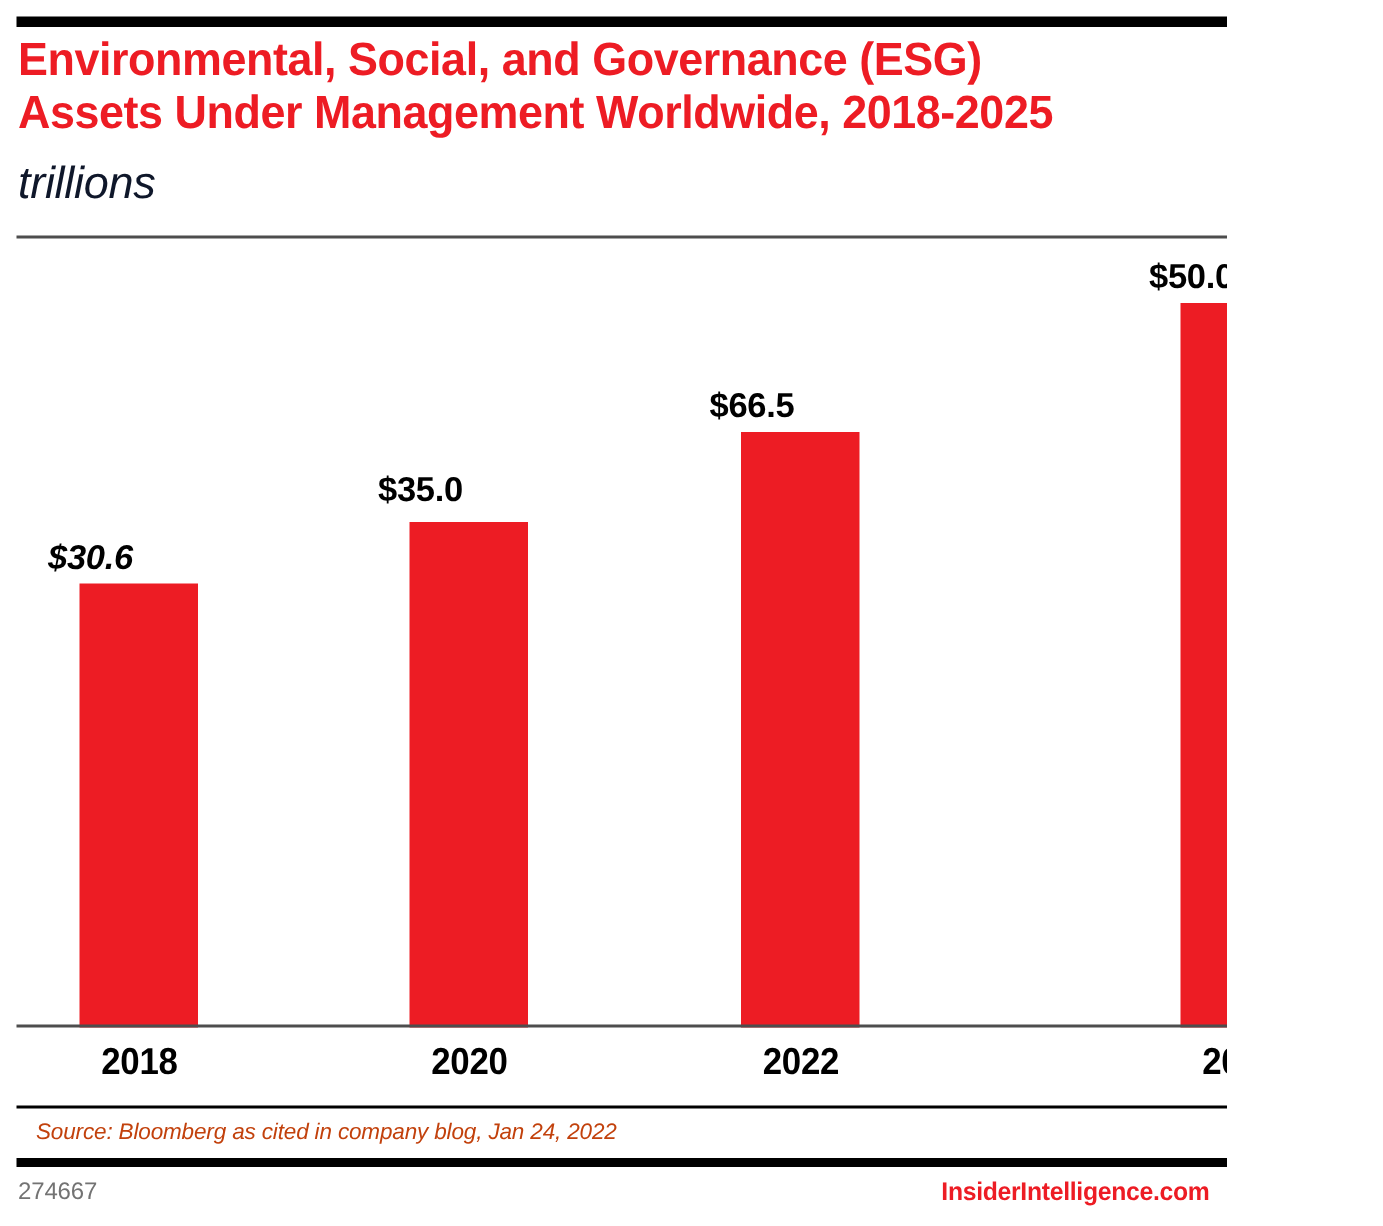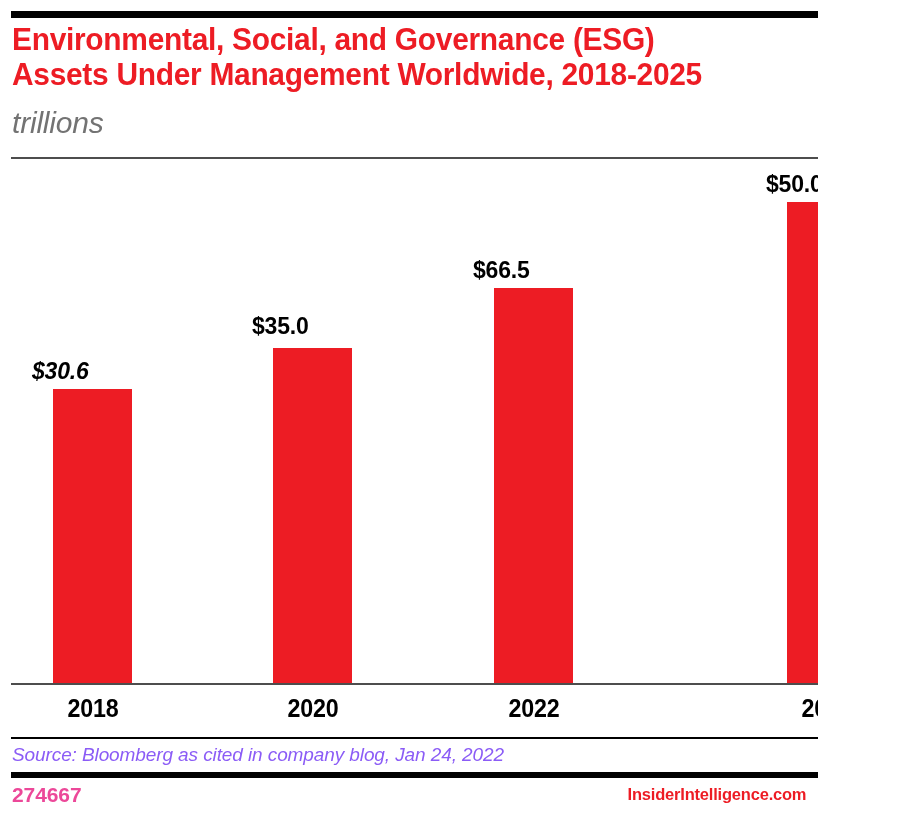--- a/index.html
+++ b/index.html
@@ -41,21 +41,21 @@
     line-height: 35px;
     letter-spacing: -0.3px;
     transform: scaleX(0.965);
     transform-origin: left top;
   }
   .title-line { display: block; white-space: nowrap; }
   .subtitle {
     position: absolute;
     left: 12px;
     top: 106px;
-    color: #737373;
+    color: #0f172a;
     font-family: "Liberation Sans", sans-serif;
     font-style: italic;
     font-weight: 400;
     font-size: 30px;
     line-height: 34px;
     letter-spacing: -0.2px;
   }
   .rule-under-subtitle {
     position: absolute;
     left: 11px;
@@ -113,46 +113,46 @@
   .rule-above-source {
     position: absolute;
     left: 11px;
     top: 737px;
     width: 901px;
     height: 2px;
     background: #000000;
   }
   .source {
     position: absolute;
-    left: 12px;
+    left: 24px;
     top: 743px;
-    color: #8b5cf6;
+    color: #c2410c;
     font-family: "Liberation Sans", sans-serif;
     font-style: italic;
     font-weight: 400;
-    font-size: 19px;
+    font-size: 15px;
     line-height: 24px;
     letter-spacing: -0.1px;
   }
   .rule-bottom {
     position: absolute;
     left: 11px;
     top: 772px;
     width: 901px;
     height: 6px;
     background: #000000;
   }
   .chart-id {
     position: absolute;
     left: 12px;
     top: 785px;
-    color: #ec4899;
-    font-family: "Liberation Sans", sans-serif;
-    font-weight: 700;
-    font-size: 21px;
+    color: #737373;
+    font-family: "Liberation Sans", sans-serif;
+    font-weight: 400;
+    font-size: 16px;
     line-height: 20px;
     letter-spacing: -0.1px;
   }
   .brand {
     position: absolute;
     right: 12px;
     top: 784px;
     color: #ED1C24;
     font-family: "Liberation Sans", sans-serif;
     font-weight: 700;

